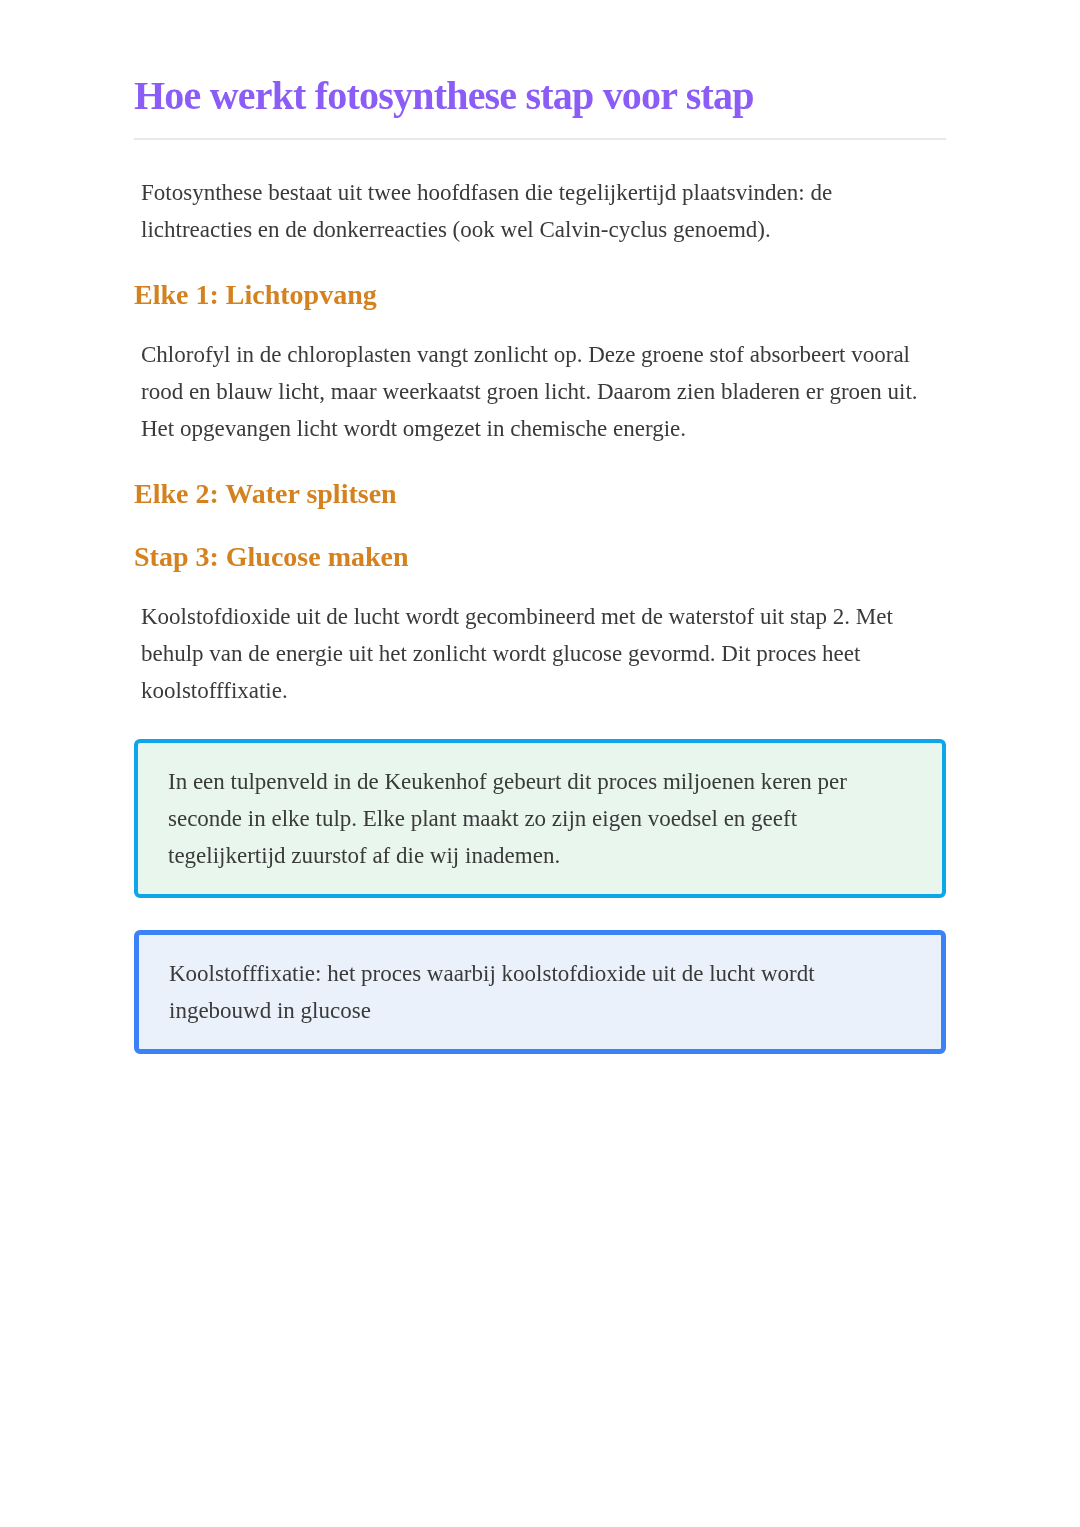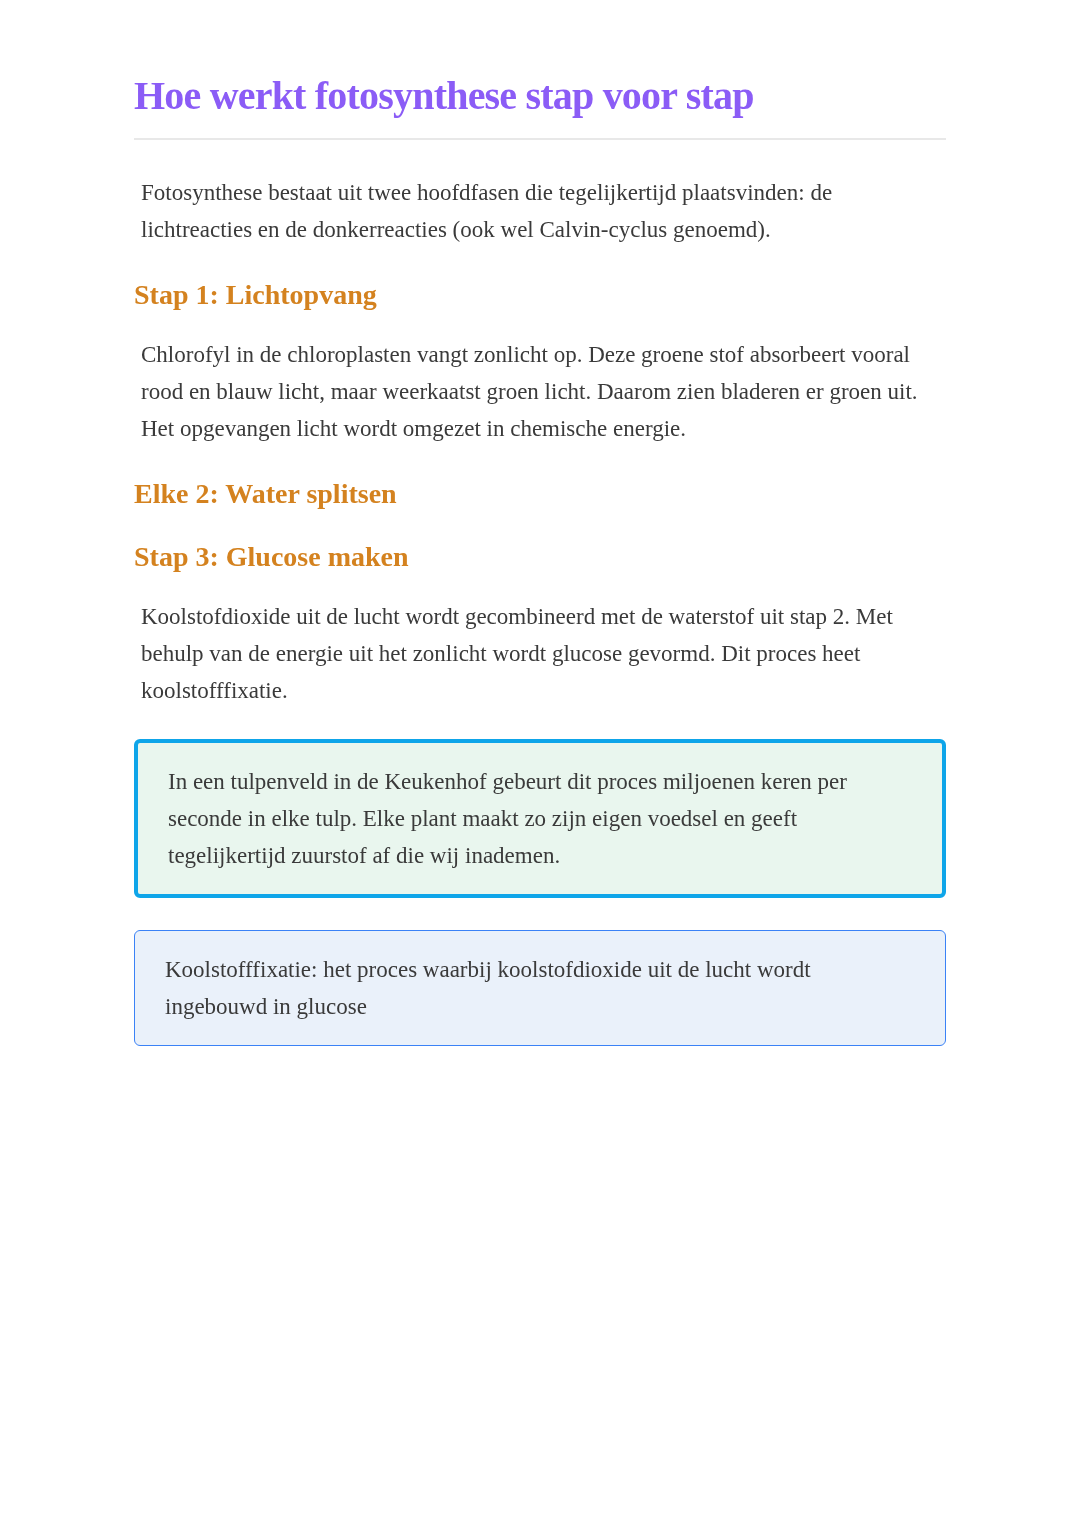--- a/index.html
+++ b/index.html
@@ -55,36 +55,36 @@
     font-size: 23px;
     line-height: 37px;
     margin: 0;
   }
   .callout-example {
     background: #e9f6ee;
     border: 4px solid #0ea5e9;
   }
   .callout-definition {
     background: #eaf1fa;
-    border: 1px solid #3b82f6;
+    border: 5px solid #3b82f6;
     margin-top: 32px;
   }
 </style>
 </head>
 <body>
 
 <div class="page">
 
   <h1 class="page-title">Hoe werkt fotosynthese stap voor stap</h1>
 
   <hr class="title-divider">
 
   <p class="body-paragraph">Fotosynthese bestaat uit twee hoofdfasen die tegelijkertijd plaatsvinden: de lichtreacties en de donkerreacties (ook wel Calvin-cyclus genoemd).</p>
 
-  <h2 class="section-heading">Stap 1: Lichtopvang</h2>
+  <h2 class="section-heading">Elke 1: Lichtopvang</h2>
 
   <p class="body-paragraph">Chlorofyl in de chloroplasten vangt zonlicht op. Deze groene stof absorbeert vooral rood en blauw licht, maar weerkaatst groen licht. Daarom zien bladeren er groen uit. Het opgevangen licht wordt omgezet in chemische energie.</p>
 
   <h2 class="section-heading">Elke 2: Water splitsen</h2>
 
 
   <h2 class="section-heading">Stap 3: Glucose maken</h2>
 
   <p class="body-paragraph">Koolstofdioxide uit de lucht wordt gecombineerd met de waterstof uit stap 2. Met behulp van de energie uit het zonlicht wordt glucose gevormd. Dit proces heet koolstofffixatie.</p>
 

